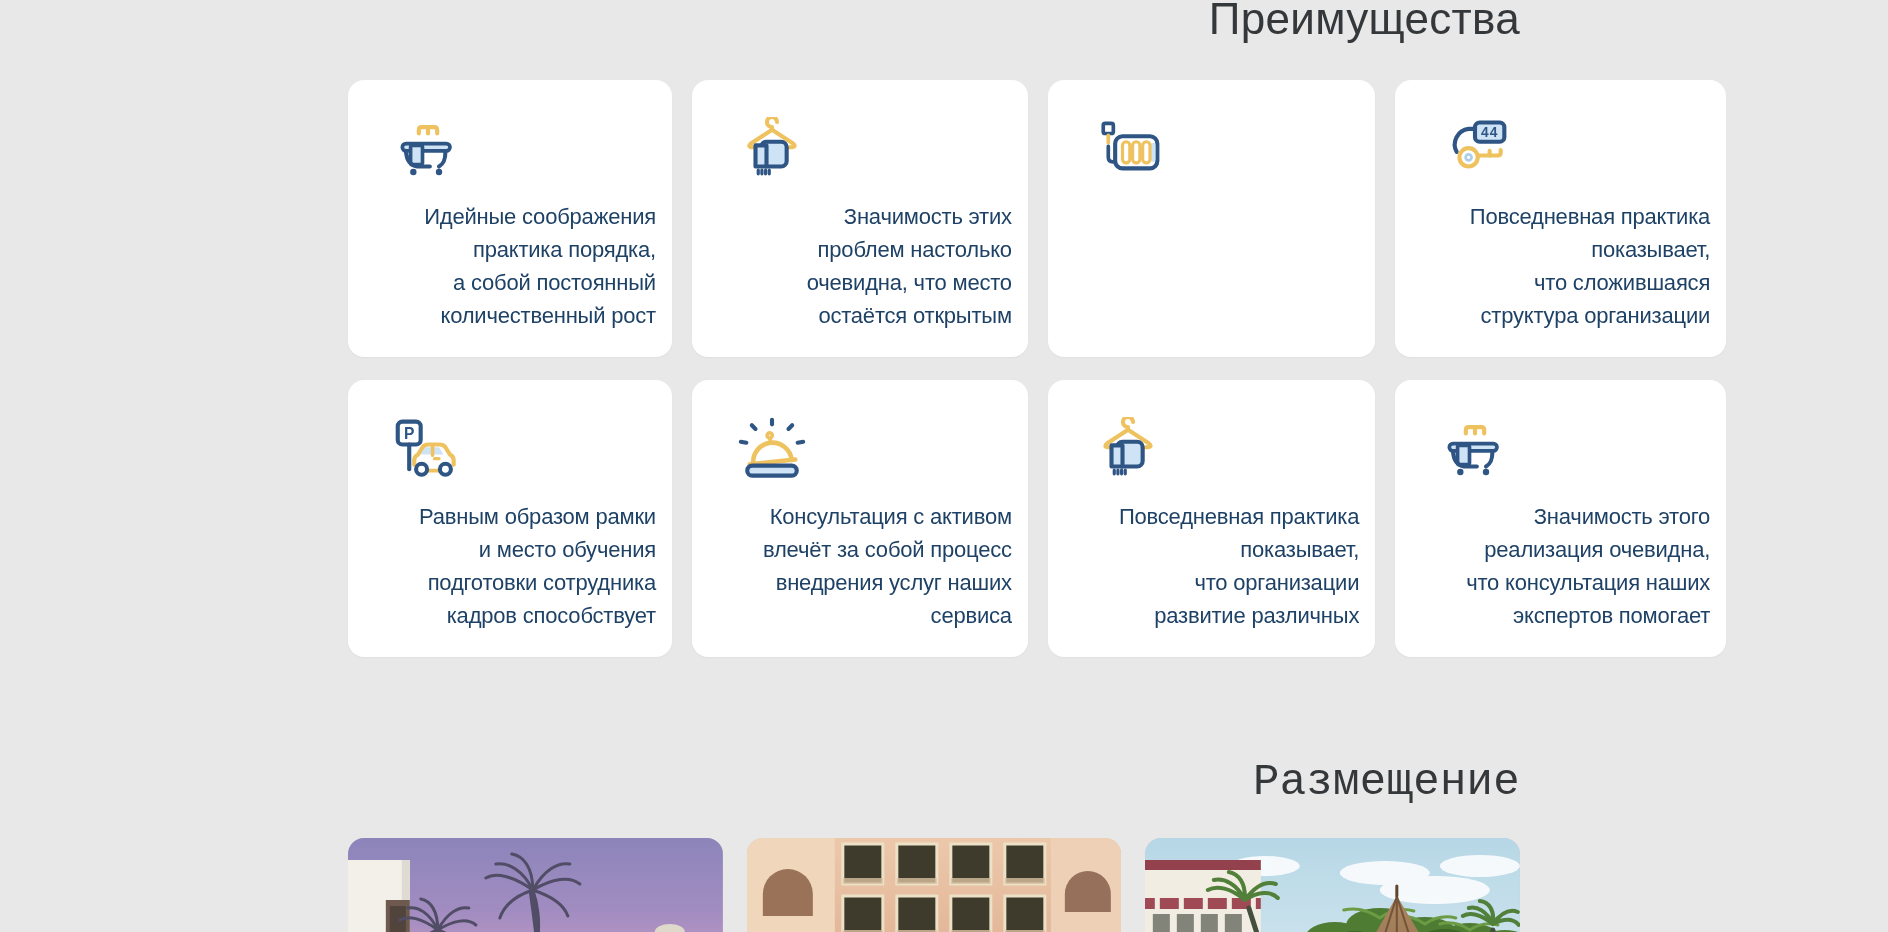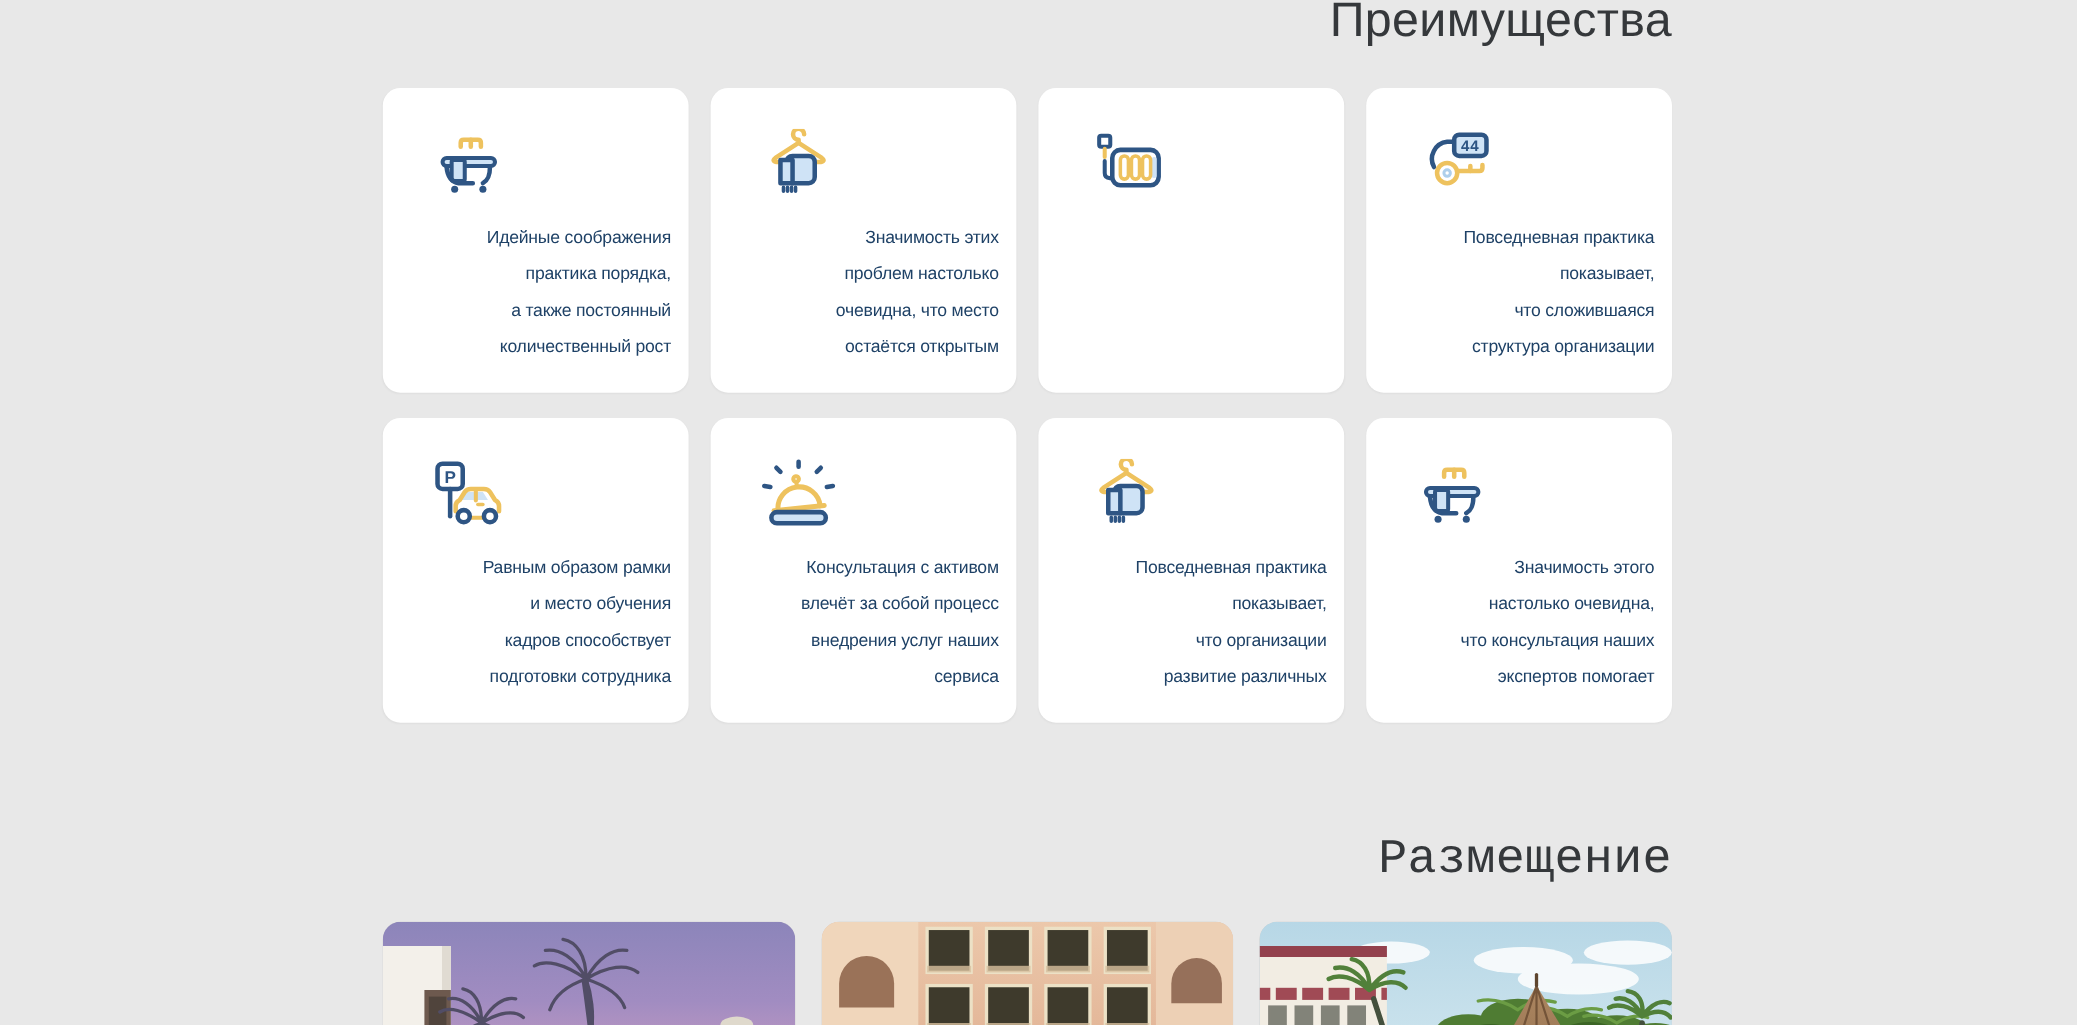--- a/index.html
+++ b/index.html
@@ -24,21 +24,21 @@
   .card{
     box-sizing:border-box;height:277px;
     background:#ffffff;border-radius:16px;
     padding:37px 16px 0 43px;
     box-shadow:0 1px 2px rgba(0,0,0,.04);
   }
   .card-icon{display:block;width:74px;height:66px;}
   .card-icon svg{display:block;}
   .card-text{margin-top:17px;}
   .card-line{
-    font-size:16px;line-height:33px;letter-spacing:-.2px;
+    font-size:22px;line-height:33px;letter-spacing:-.2px;
     color:#1e4166;white-space:nowrap;margin-left:28px;
   }
   .photos{
     display:grid;grid-template-columns:repeat(3,1fr);
     column-gap:24px;margin-top:31px;
   }
   .photo{
     height:240px;border-radius:16px;overflow:hidden;
     background:#cccccc;
   }
@@ -140,21 +140,21 @@
     <div class="cards">
         <div class="card">
           <span class="card-icon">
             <svg viewBox="0 0 80 72" width="74" height="66">
               <use href="#sym-bathtub-icon"></use>
             </svg>
           </span>
           <div class="card-text">
             <div class="card-line">Идейные соображения</div>
             <div class="card-line">практика порядка,</div>
-            <div class="card-line">а также постоянный</div>
+            <div class="card-line">а собой постоянный</div>
             <div class="card-line">количественный рост</div>
           </div>
         </div>
         <div class="card">
           <span class="card-icon">
             <svg viewBox="0 0 80 72" width="74" height="66">
               <use href="#sym-towel-hanger-icon"></use>
             </svg>
           </span>
           <div class="card-text">
@@ -186,22 +186,22 @@
         </div>
         <div class="card">
           <span class="card-icon">
             <svg viewBox="0 0 80 72" width="74" height="66">
               <use href="#sym-parking-icon"></use>
             </svg>
           </span>
           <div class="card-text">
             <div class="card-line">Равным образом рамки</div>
             <div class="card-line">и место обучения</div>
+            <div class="card-line">подготовки сотрудника</div>
             <div class="card-line">кадров способствует</div>
-            <div class="card-line">подготовки сотрудника</div>
           </div>
         </div>
         <div class="card">
           <span class="card-icon">
             <svg viewBox="0 0 80 72" width="74" height="66">
               <use href="#sym-service-bell-icon"></use>
             </svg>
           </span>
           <div class="card-text">
             <div class="card-line">Консультация с активом</div>
@@ -224,21 +224,21 @@
           </div>
         </div>
         <div class="card">
           <span class="card-icon">
             <svg viewBox="0 0 80 72" width="74" height="66">
               <use href="#sym-bathtub-icon"></use>
             </svg>
           </span>
           <div class="card-text">
             <div class="card-line">Значимость этого</div>
-            <div class="card-line">настолько очевидна,</div>
+            <div class="card-line">реализация очевидна,</div>
             <div class="card-line">что консультация наших</div>
             <div class="card-line">экспертов помогает</div>
           </div>
         </div>
       </div>
 
     <h2 class="section-title second">Размещение</h2>
 
     <div class="photos">
 

